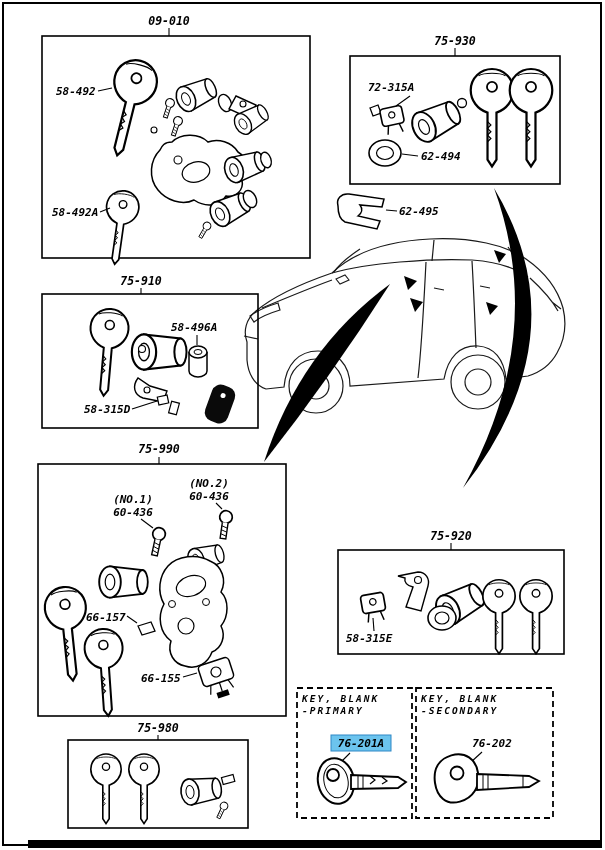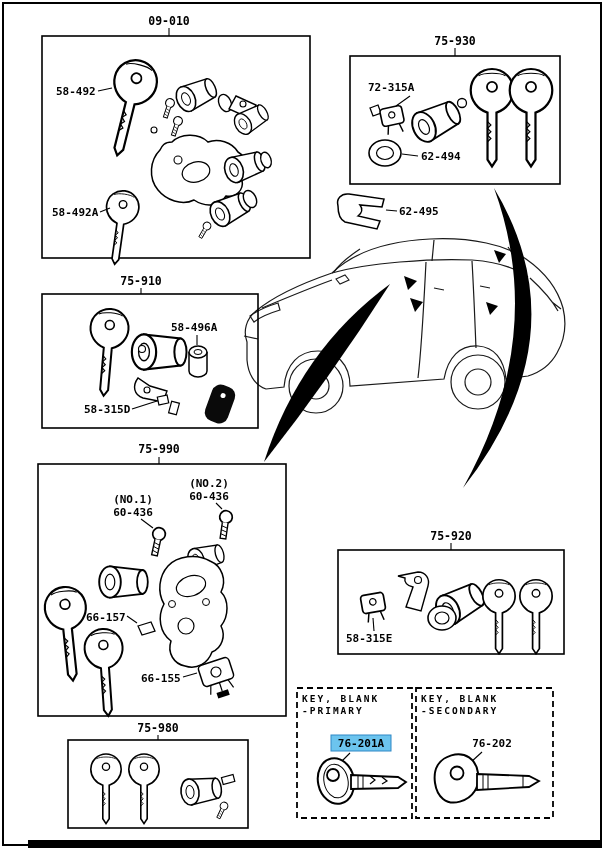--- a/index.html
+++ b/index.html
@@ -1,16 +1,16 @@
 <!DOCTYPE html>
 <html><head>
 <meta charset="utf-8">
 <style>
   html,body{margin:0;padding:0;background:#e8e8e8;}
-  .page{position:relative;width:605px;height:850px;background:#fff;margin:0 auto;overflow:hidden;}
+  .page{position:relative;width:605px;height:850px;background:#fff;margin:0 auto;overflow:hidden;font-style:italic;}
   svg{position:absolute;left:0;top:0;}
   .lbl{font-family:"DejaVu Sans Mono",monospace;font-weight:bold;font-size:11px;fill:#000;}
   .ttl{font-family:"DejaVu Sans Mono",monospace;font-weight:bold;font-size:11.5px;fill:#000;}
   .kb{font-family:"DejaVu Sans Mono",monospace;font-weight:bold;font-size:9.5px;fill:#000;letter-spacing:2px;}
   .box{fill:none;stroke:#000;stroke-width:1.6;}
   .dash{fill:none;stroke:#000;stroke-width:1.8;stroke-dasharray:6 4;}
   .ldr{stroke:#000;stroke-width:1.1;fill:none;}
   .car{stroke:#1a1a1a;stroke-width:1.2;fill:none;}
 </style>
 </head>

